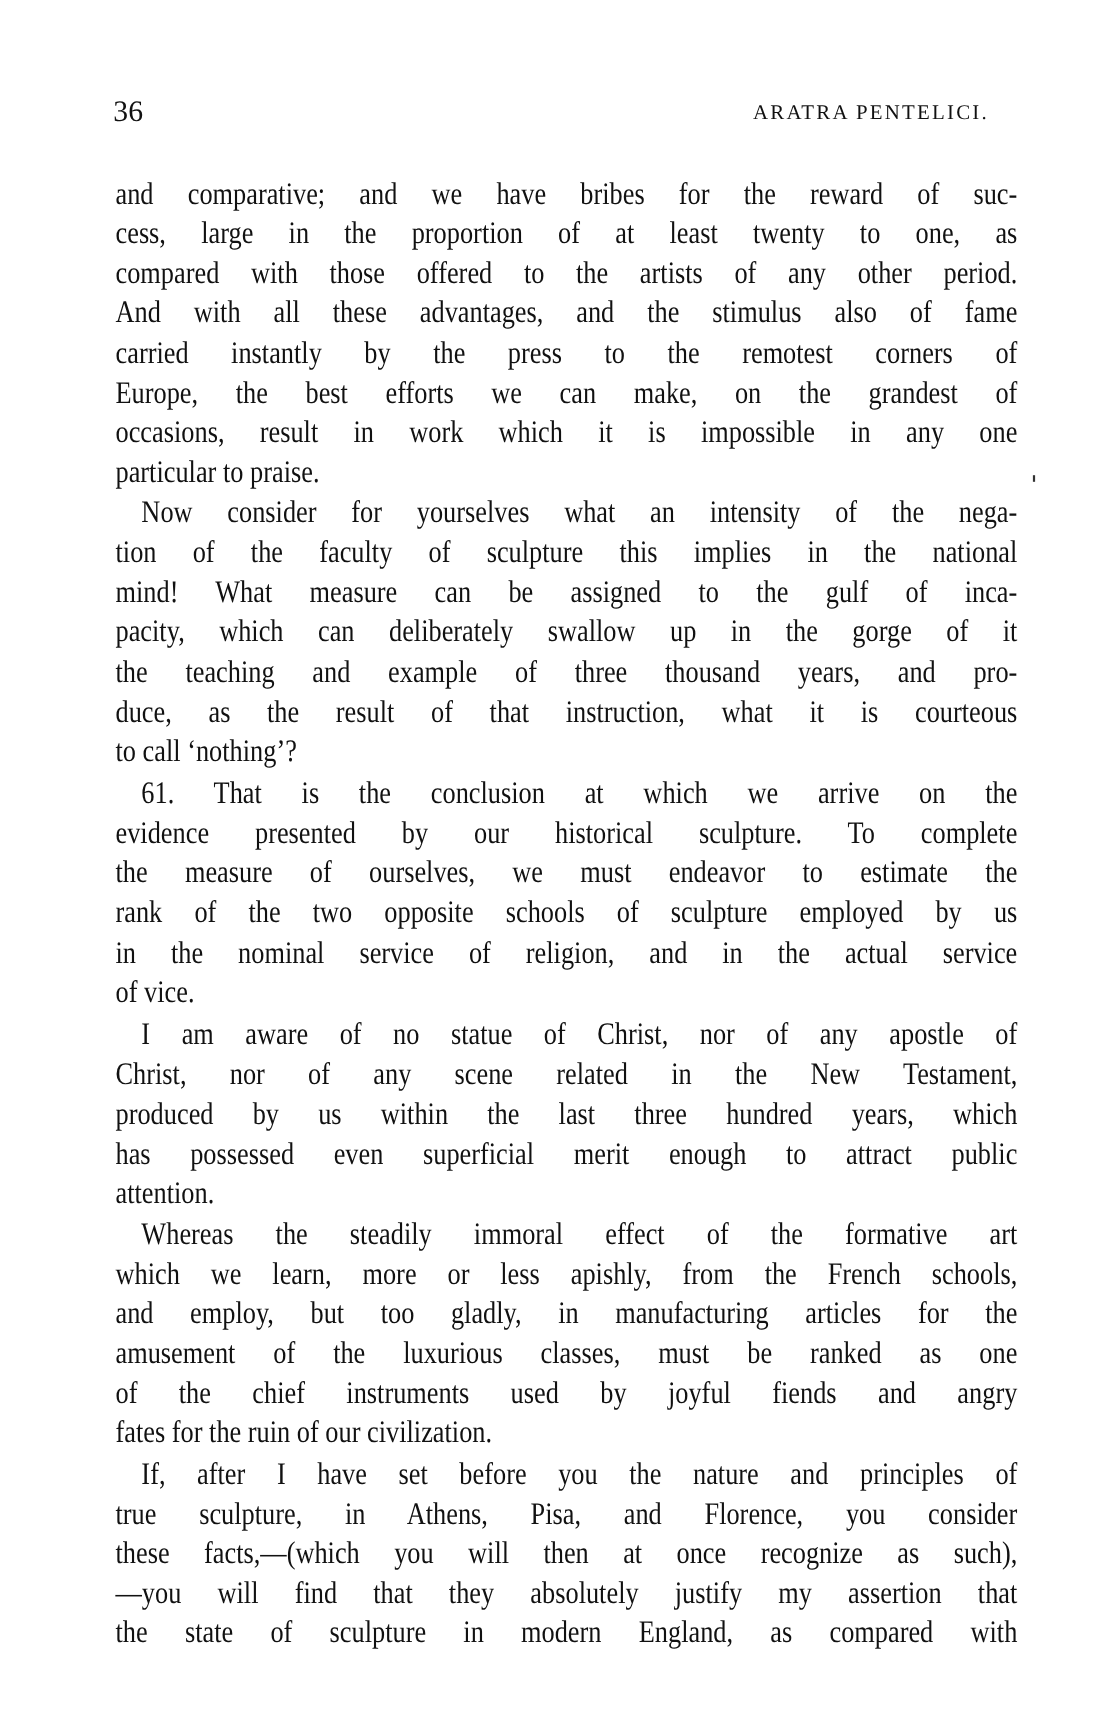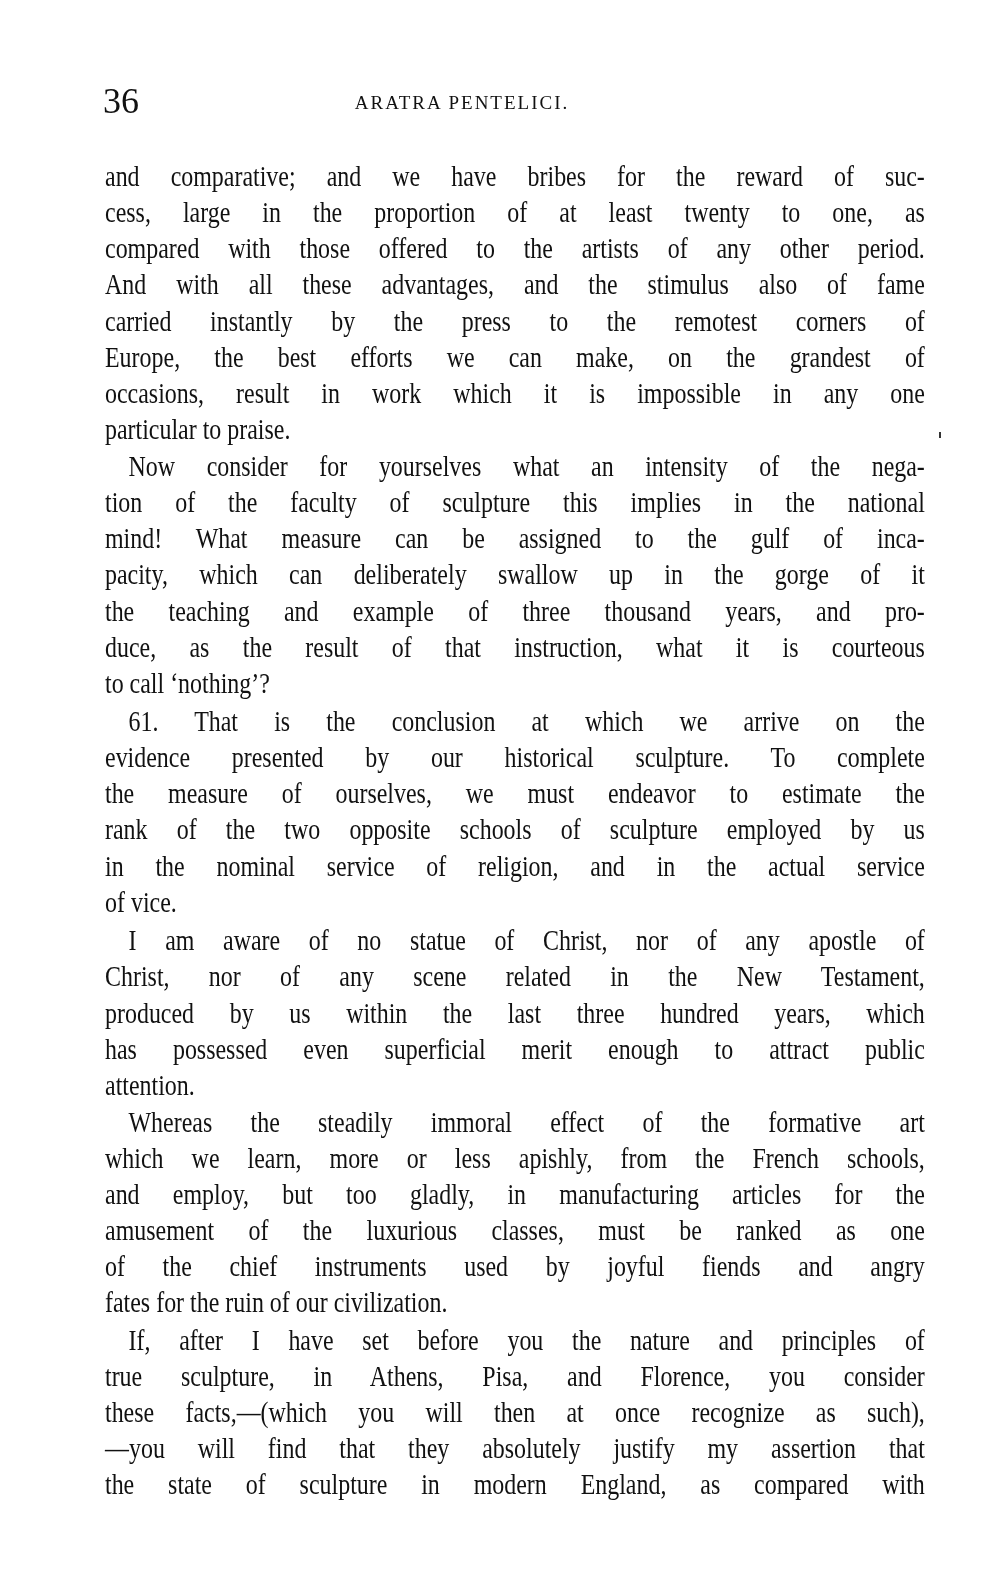--- a/index.html
+++ b/index.html
@@ -12,30 +12,30 @@
       height: 1578px;
       position: relative;
       overflow: hidden;
       font-family: "Liberation Serif", "DejaVu Serif", serif;
       color: #111111;
     }
     .page-number {
       position: absolute;
       left: 103px;
       top: 86px;
-      font-size: 36px;
+      font-size: 27px;
       line-height: 30px;
       letter-spacing: 0px;
     }
     .running-head {
       position: absolute;
       left: 0;
       width: 899px;
       top: 91px;
-      text-align: center;
+      text-align: right;
       font-size: 19px;
       line-height: 24px;
       letter-spacing: 2px;
       padding-left: 25px;
       box-sizing: border-box;
     }
     .body-text {
       position: absolute;
       left: 105px;
       top: 0;

